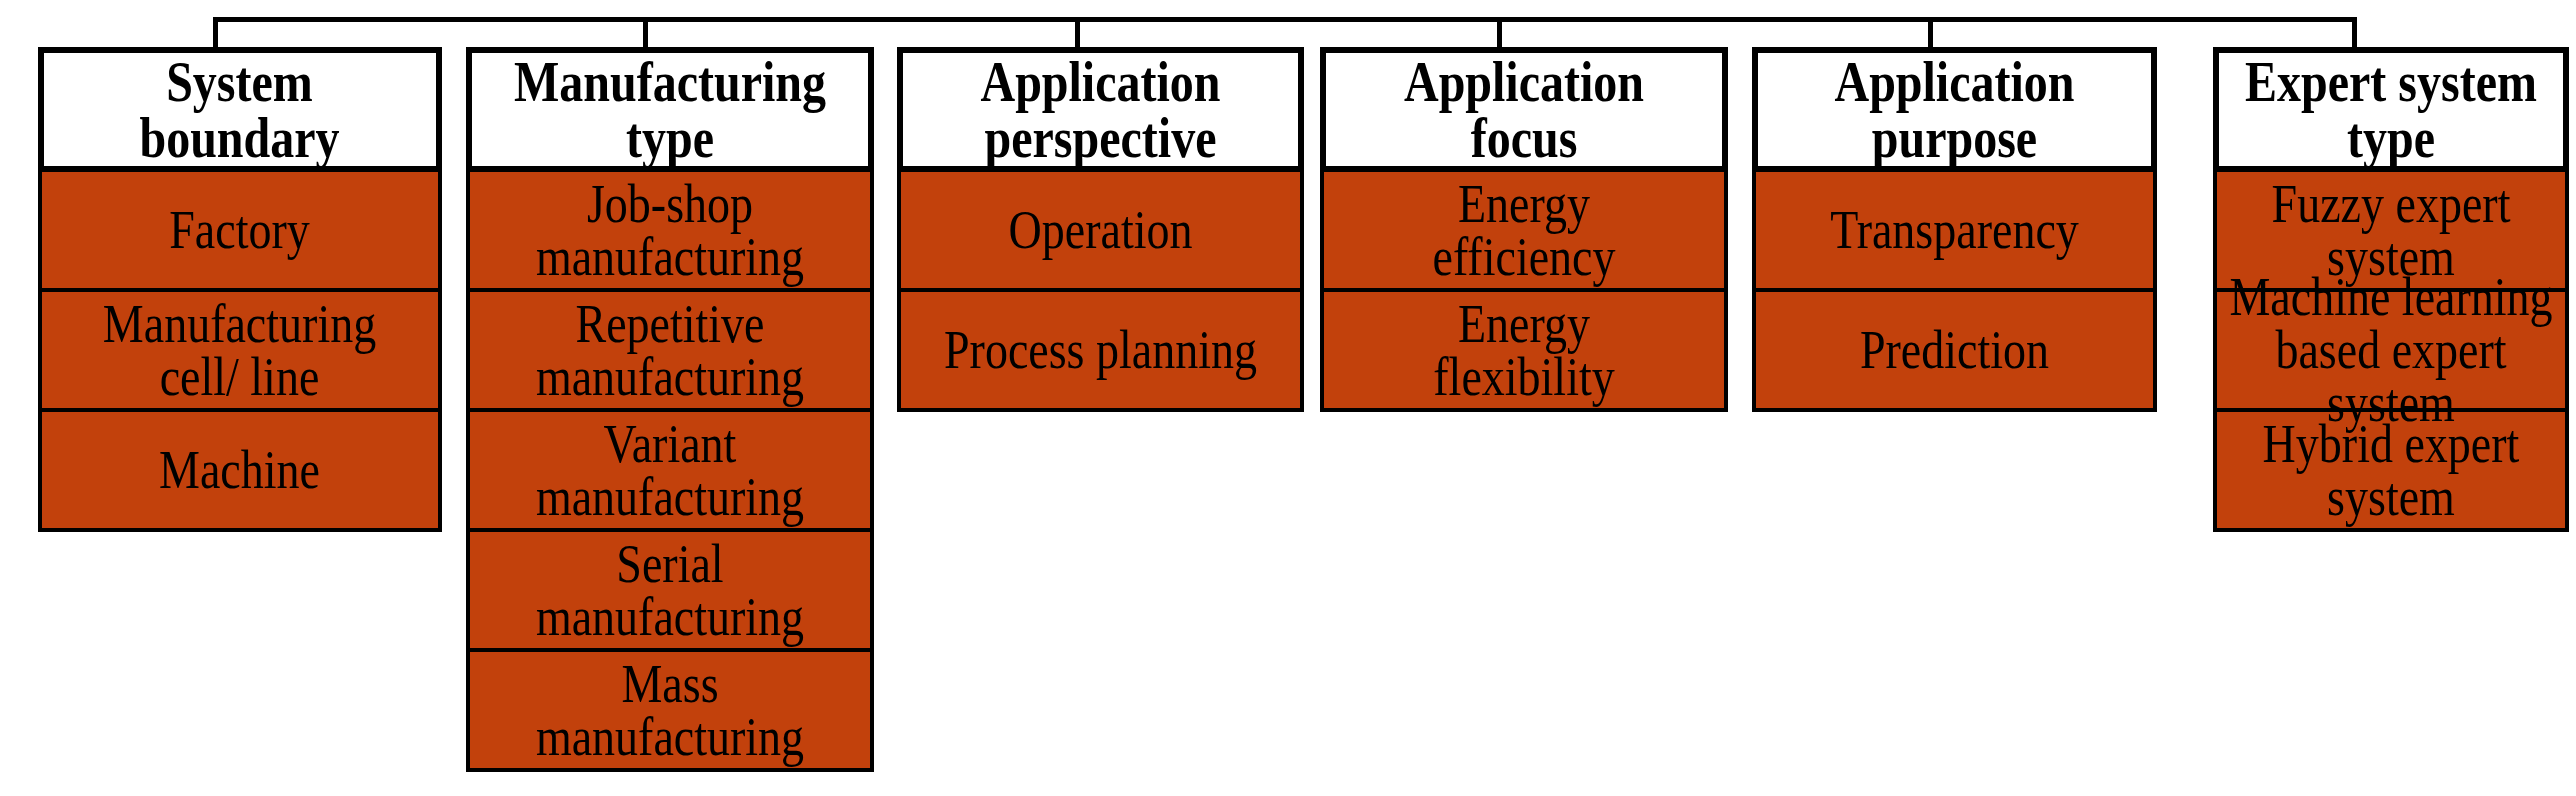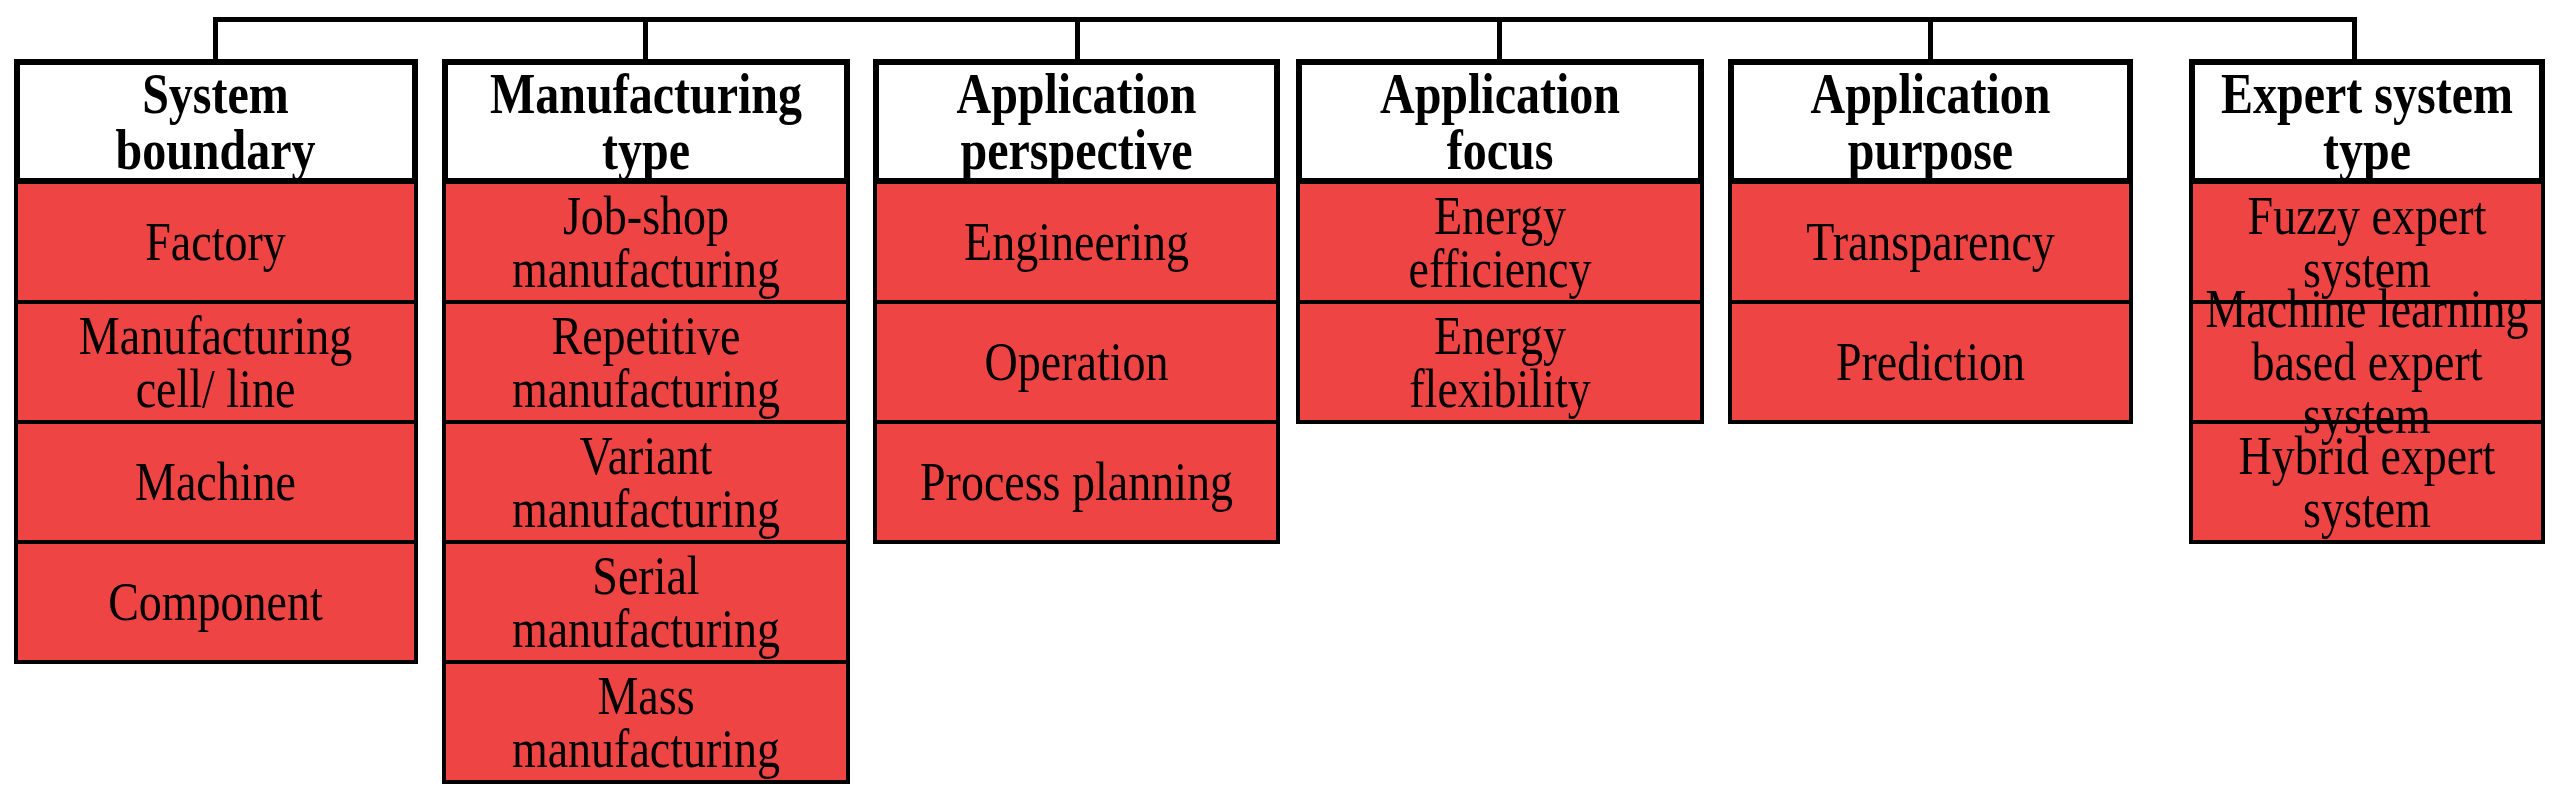--- a/index.html
+++ b/index.html
@@ -5,39 +5,39 @@
   html, body { margin: 0; padding: 0; }
   body {
     width: 2576px;
     height: 797px;
     position: relative;
     background: #ffffff;
     font-family: "Liberation Serif", "DejaVu Serif", serif;
     overflow: hidden;
   }
   .line { position: absolute; background: #000000; }
-  .column { position: absolute; top: 59px; }
+  .column { position: absolute; top: 47px; margin-left: 24px; }
   .header-cell {
     box-sizing: border-box;
     height: 125px;
     border: 6px solid #000000;
     background: #ffffff;
     display: flex;
     align-items: center;
     justify-content: center;
     text-align: center;
     font-weight: bold;
     font-size: 48px;
   }
   .row-cell {
     box-sizing: border-box;
     height: 124px;
     border: 4px solid #000000;
     margin-top: -4px;
-    background: #ef4444;
+    background: #c2410c;
     display: flex;
     align-items: center;
     justify-content: center;
     text-align: center;
     font-size: 46px;
   }
   .label {
     white-space: pre-line;
     line-height: 0.98;
     transform: scaleY(1.18);
@@ -64,23 +64,20 @@
       <div class="row-cell">
         <span class="label">Factory</span>
       </div>
       <div class="row-cell">
         <span class="label">Manufacturing
 cell/ line</span>
       </div>
       <div class="row-cell">
         <span class="label">Machine</span>
       </div>
-      <div class="row-cell">
-        <span class="label">Component</span>
-      </div>
     </div>
     <div class="column" style="left: 442px; width: 408px;">
       <div class="header-cell">
         <span class="label">Manufacturing
 type</span>
       </div>
       <div class="row-cell">
         <span class="label">Job-shop
 manufacturing</span>
       </div>
@@ -98,23 +95,20 @@
       </div>
       <div class="row-cell">
         <span class="label">Mass
 manufacturing</span>
       </div>
     </div>
     <div class="column" style="left: 873px; width: 407px;">
       <div class="header-cell">
         <span class="label">Application
 perspective</span>
-      </div>
-      <div class="row-cell">
-        <span class="label">Engineering</span>
       </div>
       <div class="row-cell">
         <span class="label">Operation</span>
       </div>
       <div class="row-cell">
         <span class="label">Process planning</span>
       </div>
     </div>
     <div class="column" style="left: 1296px; width: 408px;">
       <div class="header-cell">

